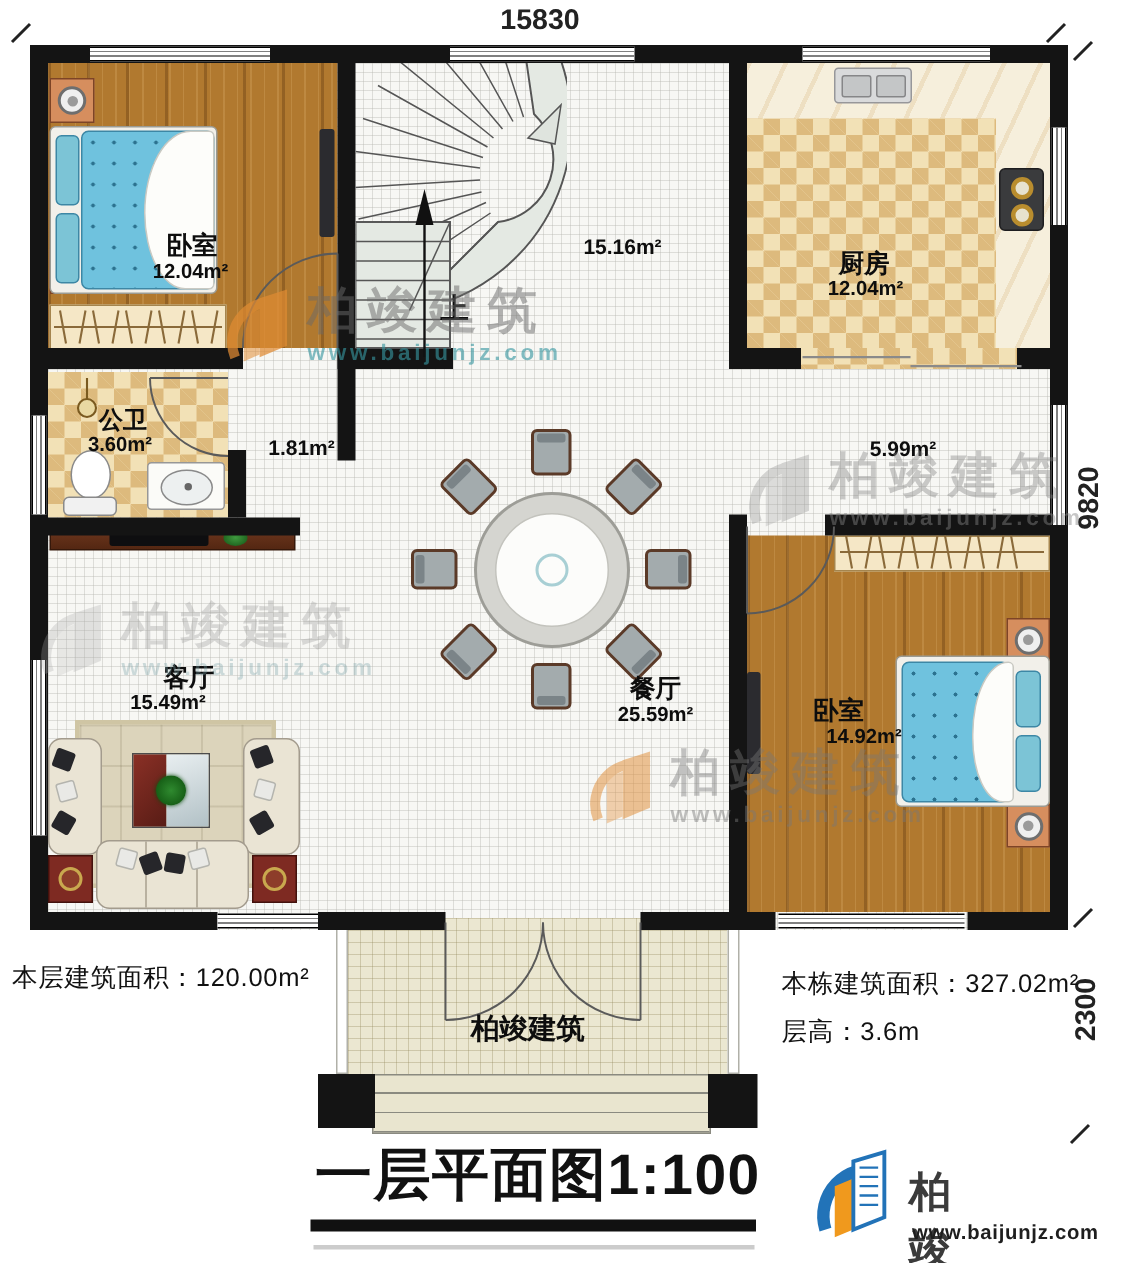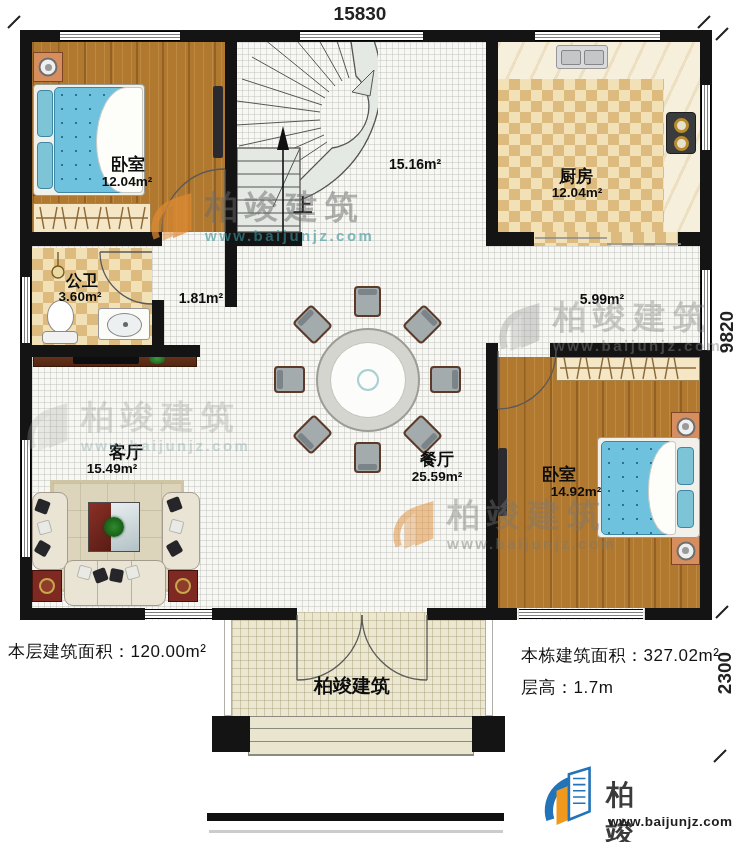--- a/index.html
+++ b/index.html
@@ -324,22 +324,23 @@
   <div class="lbl area" style="left:112px;top:468px">15.49m²</div>
   <div class="lbl" style="left:437px;top:459px">餐厅</div>
   <div class="lbl area" style="left:437px;top:476px">25.59m²</div>
   <div class="lbl" style="left:559px;top:474px">卧室</div>
   <div class="lbl area" style="left:576px;top:491px">14.92m²</div>
   <div class="lbl" style="left:352px;top:686px;font-size:19px">柏竣建筑</div>
   <div class="lbl" style="left:303px;top:206px;font-size:19px">上</div>
 
   <div class="stat" style="left:8px;top:640px">本层建筑面积：120.00m²</div>
   <div class="stat" style="left:521px;top:644px">本栋建筑面积：327.02m²</div>
-  <div class="stat" style="left:521px;top:676px">层高：1.7m</div>
-
+  <div class="stat" style="left:521px;top:676px">层高：3.6m</div>
+
+  <div id="title">一层平面图1:100</div>
   <div id="title-bar"></div>
   <div id="title-line"></div>
   <div id="brand">
     <svg width="60" height="62" viewBox="0 0 58 60">
       <path d="M8 52 A30 30 0 0 1 44 14" fill="none" stroke="#2273b8" stroke-width="8"></path>
       <polygon points="14,24 26,19 26,52 14,57" fill="#f0991d"></polygon>
       <polygon points="26,8 46,2 46,44 26,52" fill="#ffffff" stroke="#2273b8" stroke-width="2.5"></polygon>
       <path d="M30 12h12M30 18h12M30 24h12M30 30h12M30 36h12" stroke="#2273b8" stroke-width="1.5"></path>
     </svg>
     <div id="brand-name">柏竣建筑</div>

